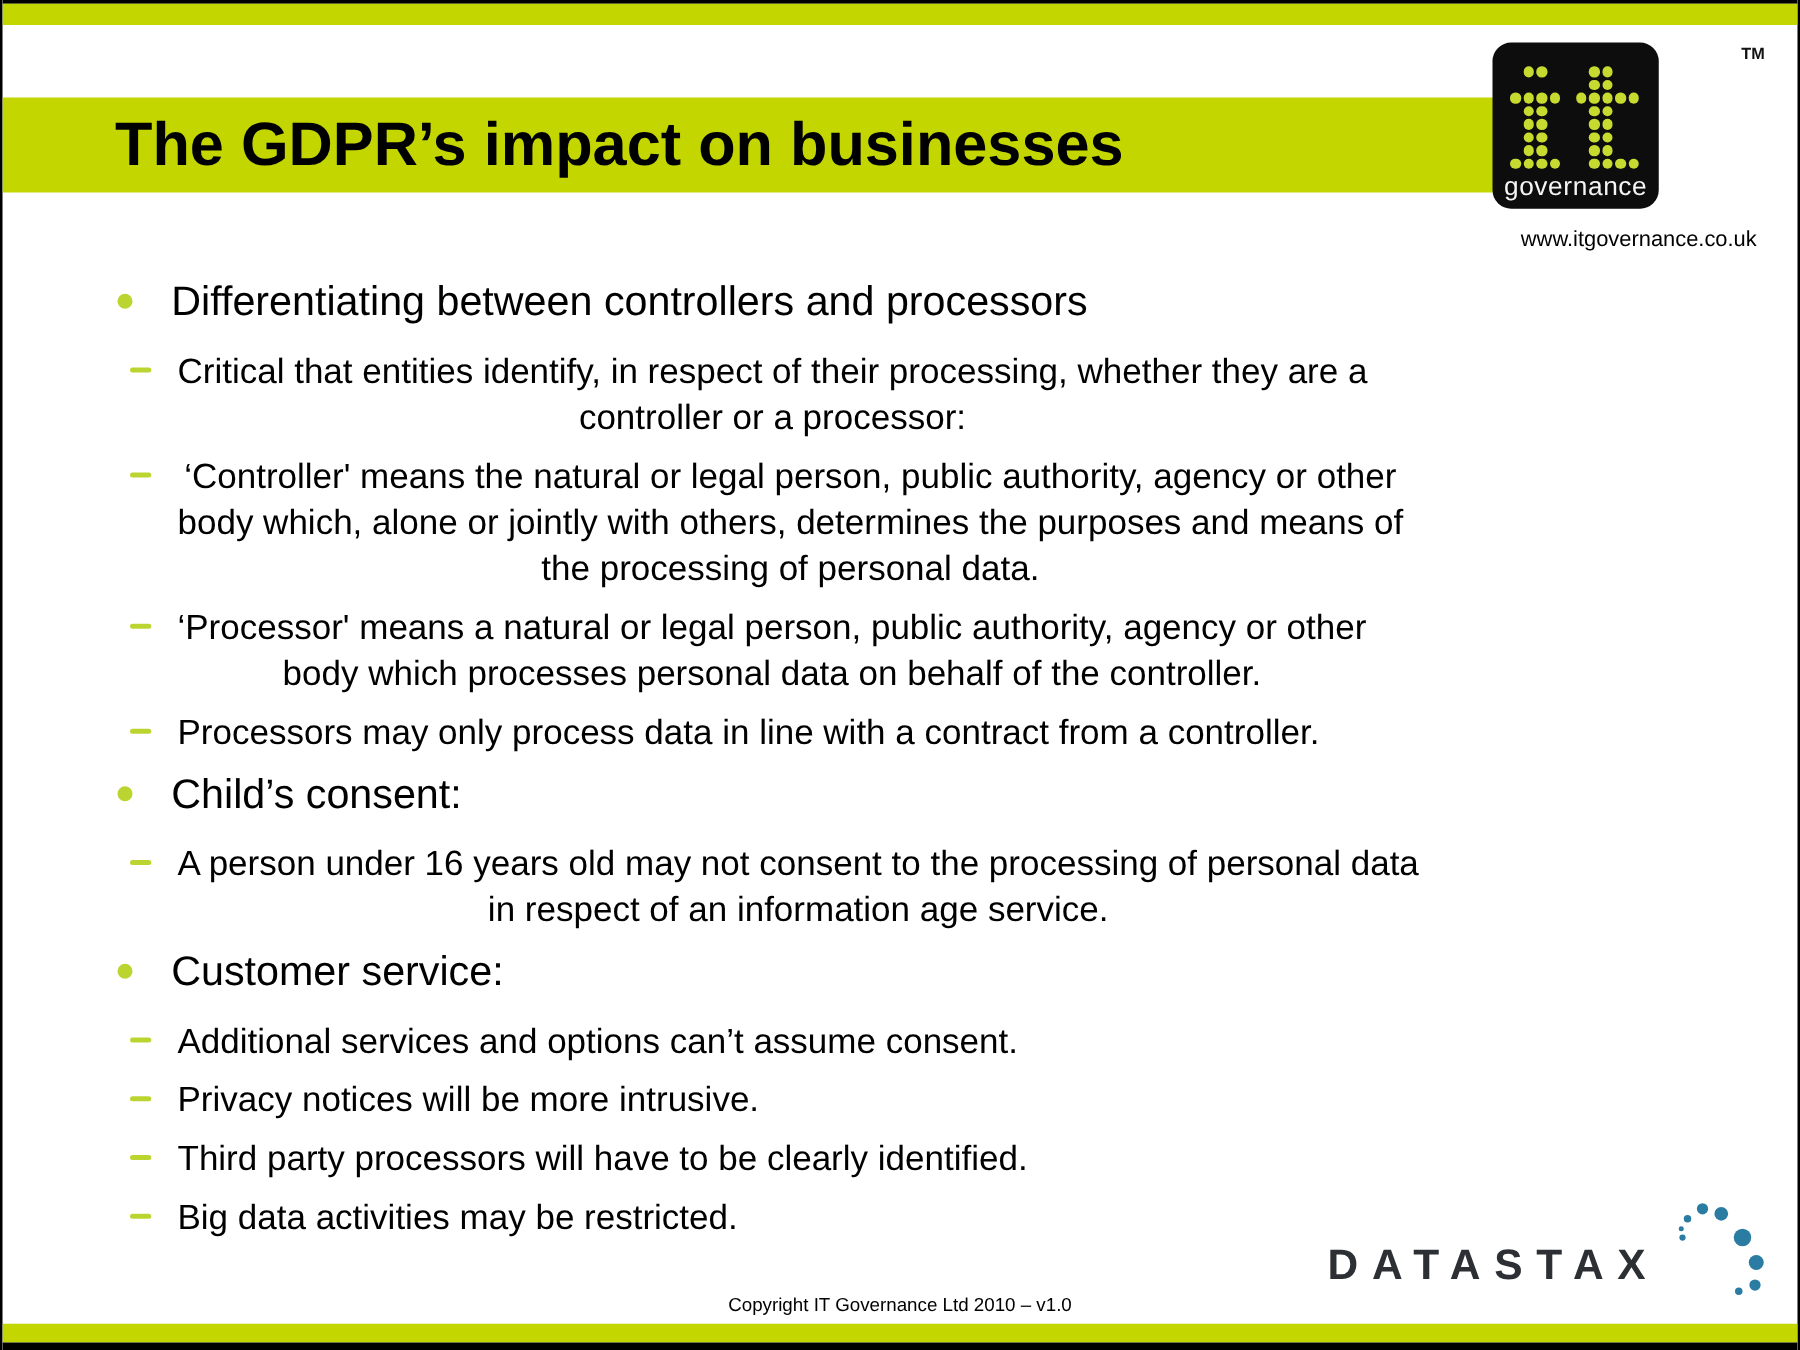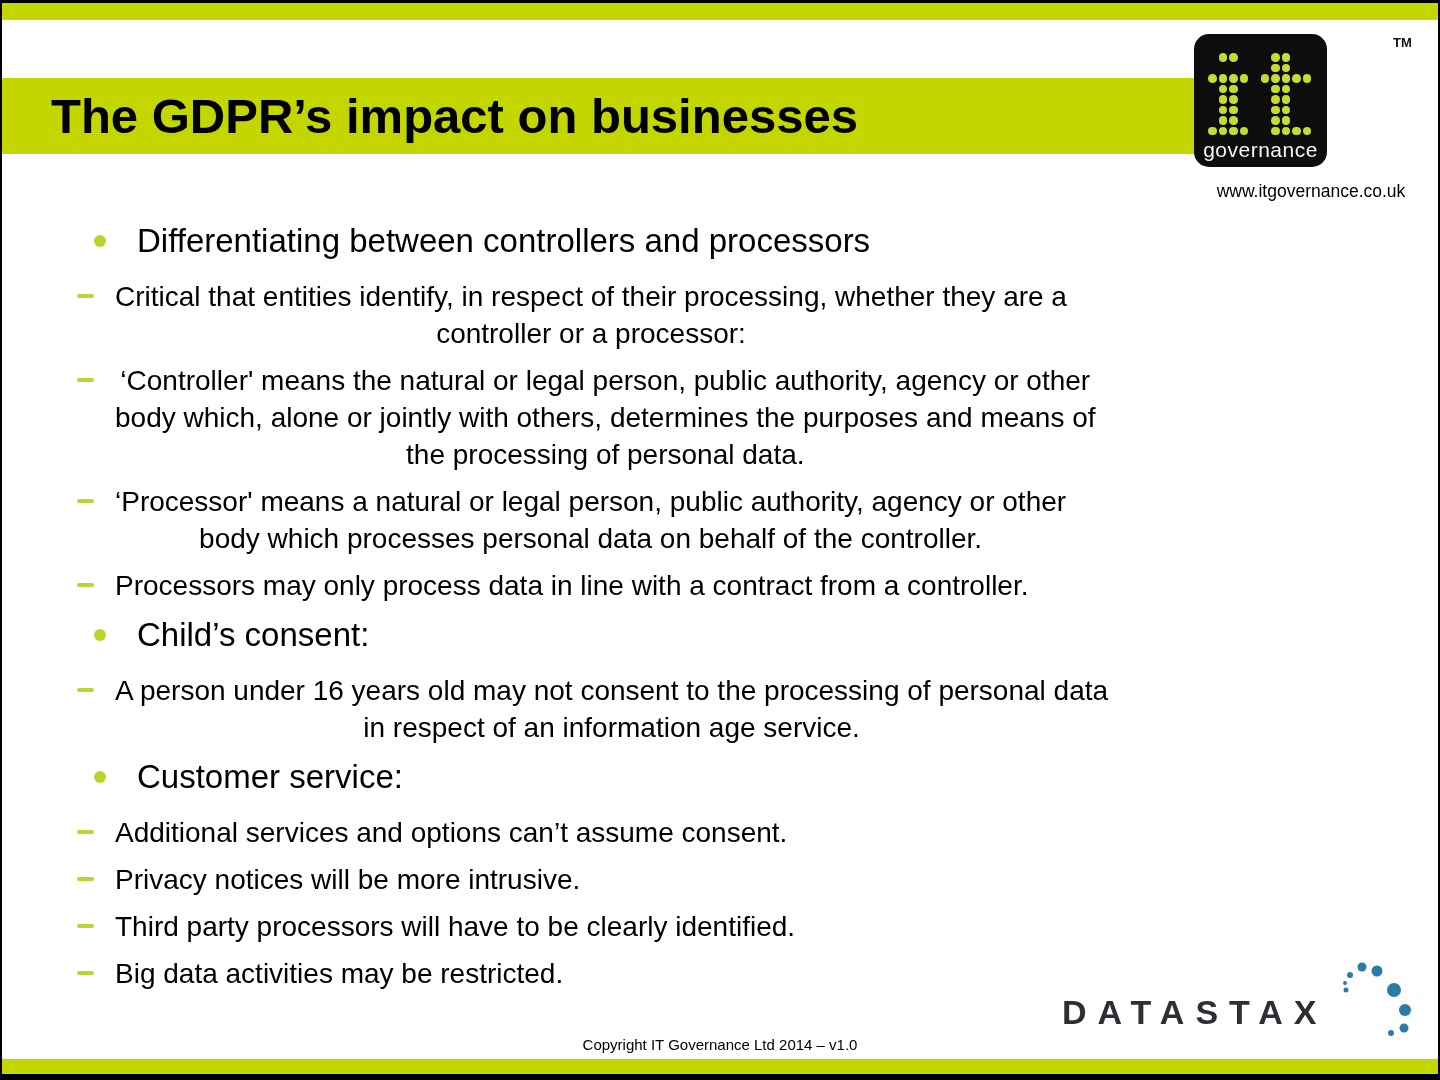--- a/index.html
+++ b/index.html
@@ -18,21 +18,21 @@
   .bar-top{position:absolute;left:0;top:3px;width:100%;height:17px;background:var(--green,#c3d600);}
   .bar-bottom{position:absolute;left:0;bottom:6px;width:100%;height:15px;background:var(--green,#c3d600);}
   .edge-bottom{position:absolute;left:0;bottom:0;width:100%;height:6px;background:#000;}
 
   .title-band{
     position:absolute;left:0;top:78px;width:1212px;height:76px;
     background:var(--green,#c3d600);
     display:flex;align-items:center;
   }
   .title-band h1{
-    margin:0;padding-left:49px;
+    margin:0;padding-left:90px;
     font-size:49px;font-weight:bold;color:#000;letter-spacing:0px;
   }
 
   
   .itg-logo{
     position:absolute;left:1192px;top:34px;width:133px;height:133px;
     background:#0d0d0d;border-radius:15px;
     display:flex;flex-direction:column;align-items:center;justify-content:flex-end;
   }
   .itg-dots{
@@ -59,21 +59,21 @@
     position:absolute;left:0;top:220px;width:100%;
     box-sizing:border-box;padding-right:30px;
   }
   .bullet-row{display:flex;align-items:flex-start;}
   .bullet-row.level1{
     padding-left:92px;font-size:33px;line-height:42px;
     margin-bottom:16px;margin-top:6px;
   }
   .bullet-row.level1:first-child{margin-top:0;}
   .bullet-row.level2{
-    padding-left:75px;font-size:28px;line-height:37px;
+    padding-left:102px;font-size:28px;line-height:37px;
     margin-bottom:10px;
   }
   .marker-dot{
     flex:0 0 auto;width:12px;height:12px;border-radius:50%;
     background:var(--marker,#bcd430);margin-top:15px;margin-right:31px;
   }
   .marker-dash{
     flex:0 0 auto;width:17px;height:4px;border-radius:2px;
     background:var(--marker,#bcd430);margin-top:16px;margin-right:21px;
   }
@@ -255,17 +255,17 @@
       <circle cx="24" cy="15" r="4.5" fill="#2a7ca3"></circle>
       <circle cx="39" cy="19" r="5.5" fill="#2a7ca3"></circle>
       <circle cx="7" cy="31" r="2" fill="#2a7ca3"></circle>
       <circle cx="8" cy="38" r="2.5" fill="#2a7ca3"></circle>
       <circle cx="56" cy="38" r="7" fill="#2a7ca3"></circle>
       <circle cx="67" cy="58" r="6" fill="#2a7ca3"></circle>
       <circle cx="66" cy="76" r="4.5" fill="#2a7ca3"></circle>
       <circle cx="53" cy="81" r="3" fill="#2a7ca3"></circle>
     </svg>
 
-  <div class="copyright">Copyright IT Governance Ltd 2014 – v1.0</div>
+  <div class="copyright">Copyright IT Governance Ltd 2010 – v1.0</div>
 
   <div class="bar-bottom"></div>
   <div class="edge-bottom"></div>
 </div>
 
 </body></html>

